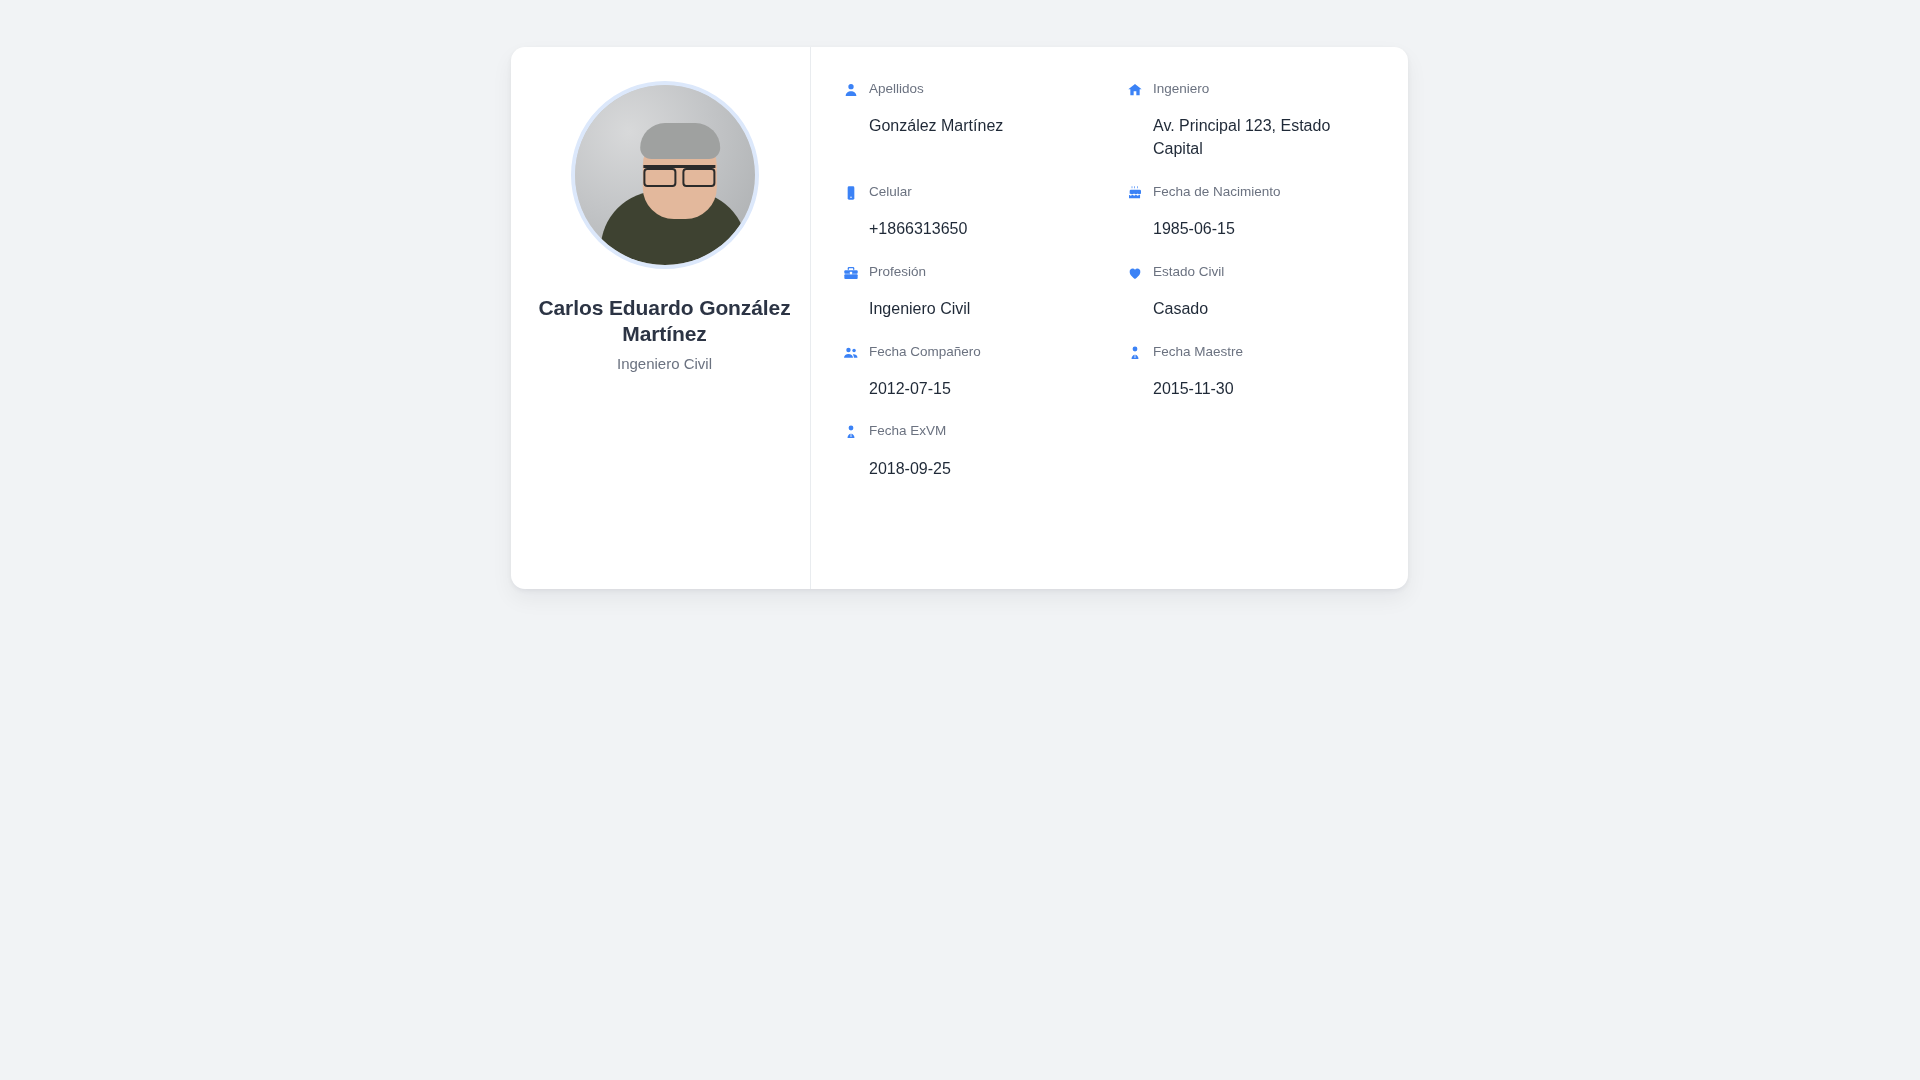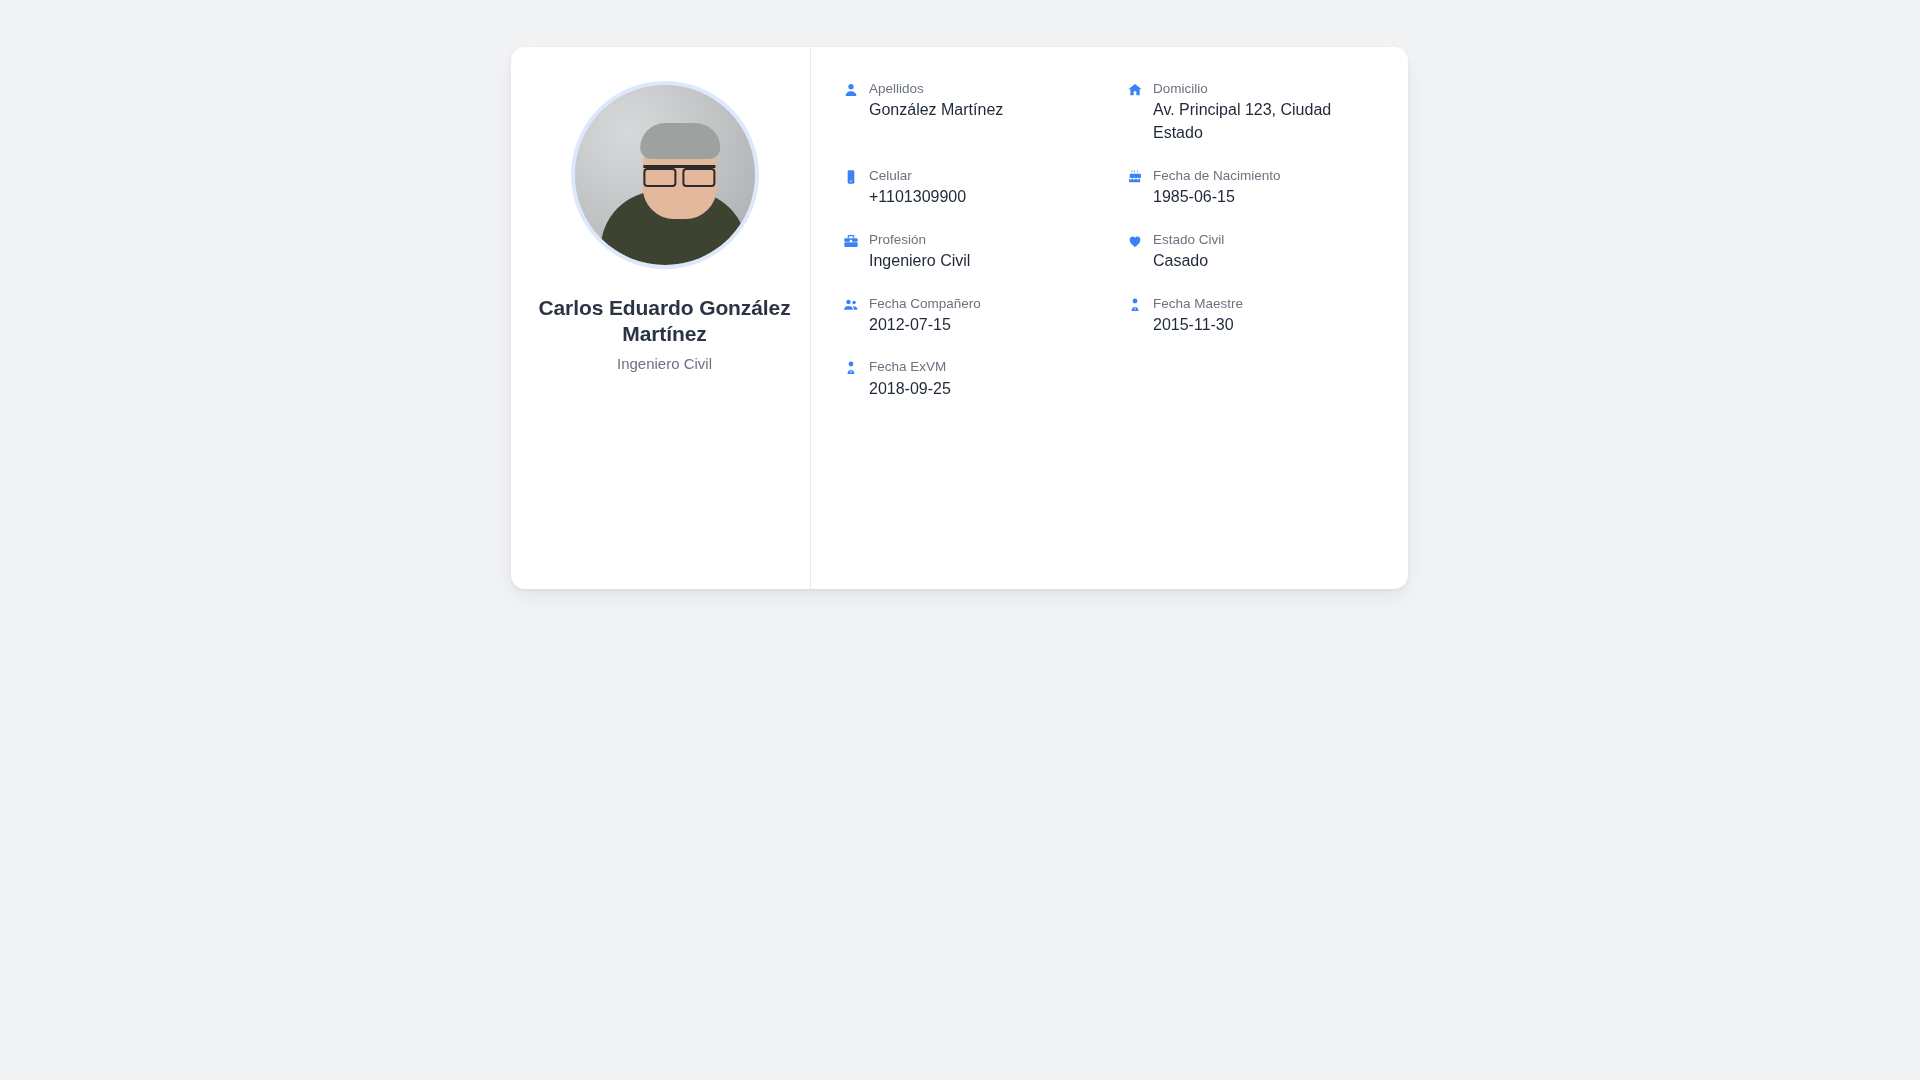--- a/index.html
+++ b/index.html
@@ -175,21 +175,21 @@
 
   .field-label {
     font-size: 13.5px;
     color: #6b7280;
     line-height: 1.35;
   }
   .field-value {
     font-size: 16px;
     color: #1f2937;
     line-height: 1.42;
-    margin-top: 1px;
+    margin-top: 17px;
     max-width: 230px;
     word-break: break-word;
   }
 </style>
 </head>
 <body>
 
 <div class="profile-card">
 
   <div class="pane-left">
@@ -222,34 +222,34 @@
             <div class="field-value">González Martínez</div>
           </div>
         </div>
         <div class="field">
           <span class="field-icon">
             <svg viewBox="0 0 24 24">
               <path d="M12 3 2 11h3v9h5v-6h4v6h5v-9h3z"></path>
             </svg>
           </span>
           <div>
-            <div class="field-label">Domicilio</div>
-            <div class="field-value">Av. Principal 123, Ciudad Estado</div>
+            <div class="field-label">Ingeniero</div>
+            <div class="field-value">Av. Principal 123, Estado Capital</div>
           </div>
         </div>
         <div class="field">
           <span class="field-icon">
             <svg viewBox="0 0 24 24">
               <rect x="7" y="2" width="10" height="20" rx="2"></rect>
               <circle cx="12" cy="18.3" r="1.1" fill="#fff"></circle>
             </svg>
           </span>
           <div>
             <div class="field-label">Celular</div>
-            <div class="field-value">+1101309900</div>
+            <div class="field-value">+1866313650</div>
           </div>
         </div>
         <div class="field">
           <span class="field-icon">
             <svg viewBox="0 0 24 24">
               <path d="M11 2h1v3h-1zm4 0h1v3h-1zM7 2h1v3H7zM5 7h14a2 2 0 0 1 2 2v4c-1.2 0-1.4 1-2.6 1s-1.4-1-2.6-1-1.4 1-2.6 1-1.4-1-2.6-1-1.4 1-2.6 1S5.2 13 4 13V9a2 2 0 0 1 2-2zM3 15c1.2 0 1.4 1 2.6 1s1.4-1 2.6-1 1.4 1 2.6 1 1.4-1 2.6-1 1.4 1 2.6 1 1.4-1 2.6-1h1v5H3z"></path>
             </svg>
           </span>
           <div>
             <div class="field-label">Fecha de Nacimiento</div>

